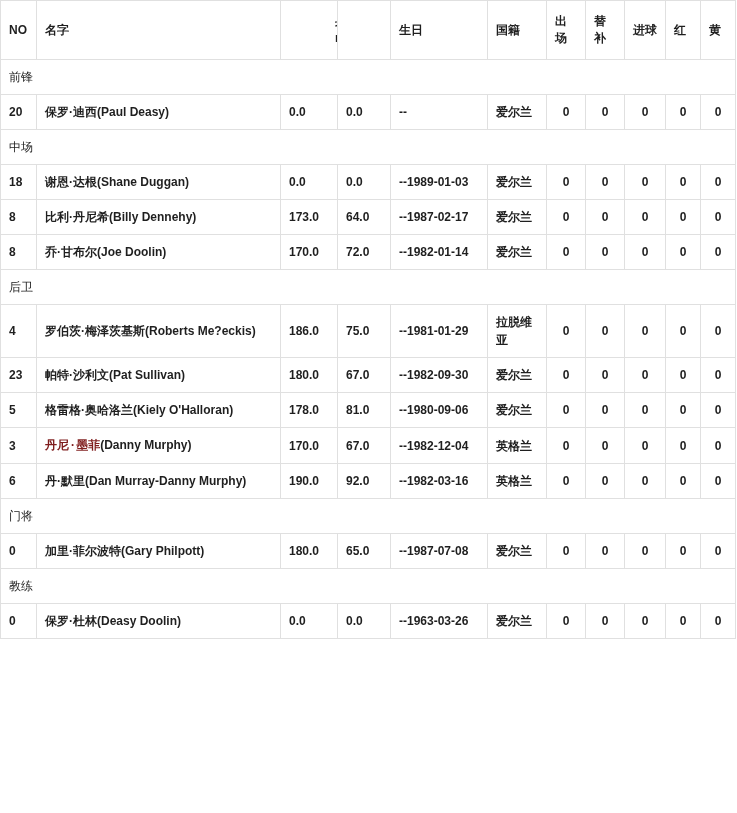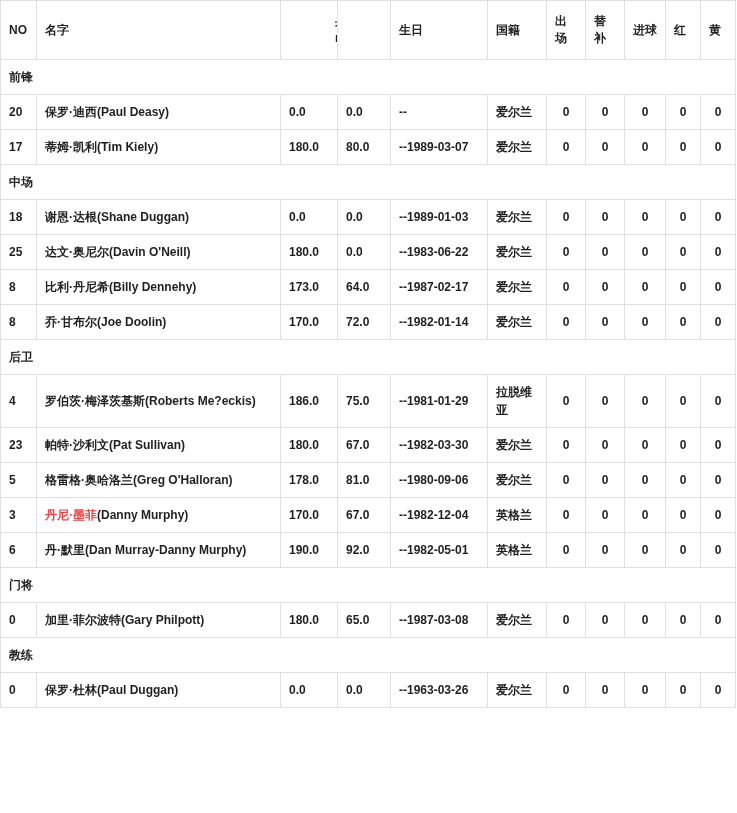--- a/index.html
+++ b/index.html
@@ -44,27 +44,28 @@
     padding: 8px;
     line-height: 18px;
   }
   td.c-no { padding: 8px 15px 8px 8px; word-break: break-all; }
   td.c-stat, td.c-card { text-align: center; padding: 8px 4px; }
   td.c-nat { word-break: break-all; }
   
   td.section-cell {
     padding: 6px 8px;
     line-height: 17px;
-    font-weight: bold;
+    font-weight: normal;
   }
   
   .name-link {
-    color: #ef4444;
+    color: #7f1d1d;
     cursor: pointer;
     text-decoration: none;
+    font-family: Liberation Mono, monospace;
   }
 </style>
 </head>
 <body>
 
 <table class="roster">
   <colgroup>
     <col style="width:36px">
     <col style="width:244px">
     <col style="width:57px">
@@ -103,54 +104,28 @@
         <td>0.0</td>
         <td>--</td>
         <td class="c-nat">爱尔兰</td>
         <td class="c-stat">0</td>
         <td class="c-stat">0</td>
         <td class="c-stat">0</td>
         <td class="c-card">0</td>
         <td class="c-card">0</td>
       </tr>
       <tr>
-        <td class="c-no">17</td>
-        <td>蒂姆·凯利(Tim Kiely)</td>
-        <td>180.0</td>
-        <td>80.0</td>
-        <td>--1989-03-07</td>
-        <td class="c-nat">爱尔兰</td>
-        <td class="c-stat">0</td>
-        <td class="c-stat">0</td>
-        <td class="c-stat">0</td>
-        <td class="c-card">0</td>
-        <td class="c-card">0</td>
-      </tr>
-      <tr>
         <td colspan="11" class="section-cell">中场</td>
       </tr>
       <tr>
         <td class="c-no">18</td>
         <td>谢恩·达根(Shane Duggan)</td>
         <td>0.0</td>
         <td>0.0</td>
         <td>--1989-01-03</td>
-        <td class="c-nat">爱尔兰</td>
-        <td class="c-stat">0</td>
-        <td class="c-stat">0</td>
-        <td class="c-stat">0</td>
-        <td class="c-card">0</td>
-        <td class="c-card">0</td>
-      </tr>
-      <tr>
-        <td class="c-no">25</td>
-        <td>达文·奥尼尔(Davin O'Neill)</td>
-        <td>180.0</td>
-        <td>0.0</td>
-        <td>--1983-06-22</td>
         <td class="c-nat">爱尔兰</td>
         <td class="c-stat">0</td>
         <td class="c-stat">0</td>
         <td class="c-stat">0</td>
         <td class="c-card">0</td>
         <td class="c-card">0</td>
       </tr>
       <tr>
         <td class="c-no">8</td>
         <td>比利·丹尼希(Billy Dennehy)</td>
@@ -191,31 +166,31 @@
         <td class="c-stat">0</td>
         <td class="c-stat">0</td>
         <td class="c-card">0</td>
         <td class="c-card">0</td>
       </tr>
       <tr>
         <td class="c-no">23</td>
         <td>帕特·沙利文(Pat Sullivan)</td>
         <td>180.0</td>
         <td>67.0</td>
-        <td>--1982-03-30</td>
+        <td>--1982-09-30</td>
         <td class="c-nat">爱尔兰</td>
         <td class="c-stat">0</td>
         <td class="c-stat">0</td>
         <td class="c-stat">0</td>
         <td class="c-card">0</td>
         <td class="c-card">0</td>
       </tr>
       <tr>
         <td class="c-no">5</td>
-        <td>格雷格·奥哈洛兰(Greg O'Halloran)</td>
+        <td>格雷格·奥哈洛兰(Kiely O'Halloran)</td>
         <td>178.0</td>
         <td>81.0</td>
         <td>--1980-09-06</td>
         <td class="c-nat">爱尔兰</td>
         <td class="c-stat">0</td>
         <td class="c-stat">0</td>
         <td class="c-stat">0</td>
         <td class="c-card">0</td>
         <td class="c-card">0</td>
       </tr>
@@ -230,50 +205,50 @@
         <td class="c-stat">0</td>
         <td class="c-stat">0</td>
         <td class="c-card">0</td>
         <td class="c-card">0</td>
       </tr>
       <tr>
         <td class="c-no">6</td>
         <td>丹·默里(Dan Murray-Danny Murphy)</td>
         <td>190.0</td>
         <td>92.0</td>
-        <td>--1982-05-01</td>
+        <td>--1982-03-16</td>
         <td class="c-nat">英格兰</td>
         <td class="c-stat">0</td>
         <td class="c-stat">0</td>
         <td class="c-stat">0</td>
         <td class="c-card">0</td>
         <td class="c-card">0</td>
       </tr>
       <tr>
         <td colspan="11" class="section-cell">门将</td>
       </tr>
       <tr>
         <td class="c-no">0</td>
         <td>加里·菲尔波特(Gary Philpott)</td>
         <td>180.0</td>
         <td>65.0</td>
-        <td>--1987-03-08</td>
+        <td>--1987-07-08</td>
         <td class="c-nat">爱尔兰</td>
         <td class="c-stat">0</td>
         <td class="c-stat">0</td>
         <td class="c-stat">0</td>
         <td class="c-card">0</td>
         <td class="c-card">0</td>
       </tr>
       <tr>
         <td colspan="11" class="section-cell">教练</td>
       </tr>
       <tr>
         <td class="c-no">0</td>
-        <td>保罗·杜林(Paul Duggan)</td>
+        <td>保罗·杜林(Deasy Doolin)</td>
         <td>0.0</td>
         <td>0.0</td>
         <td>--1963-03-26</td>
         <td class="c-nat">爱尔兰</td>
         <td class="c-stat">0</td>
         <td class="c-stat">0</td>
         <td class="c-stat">0</td>
         <td class="c-card">0</td>
         <td class="c-card">0</td>
       </tr>

